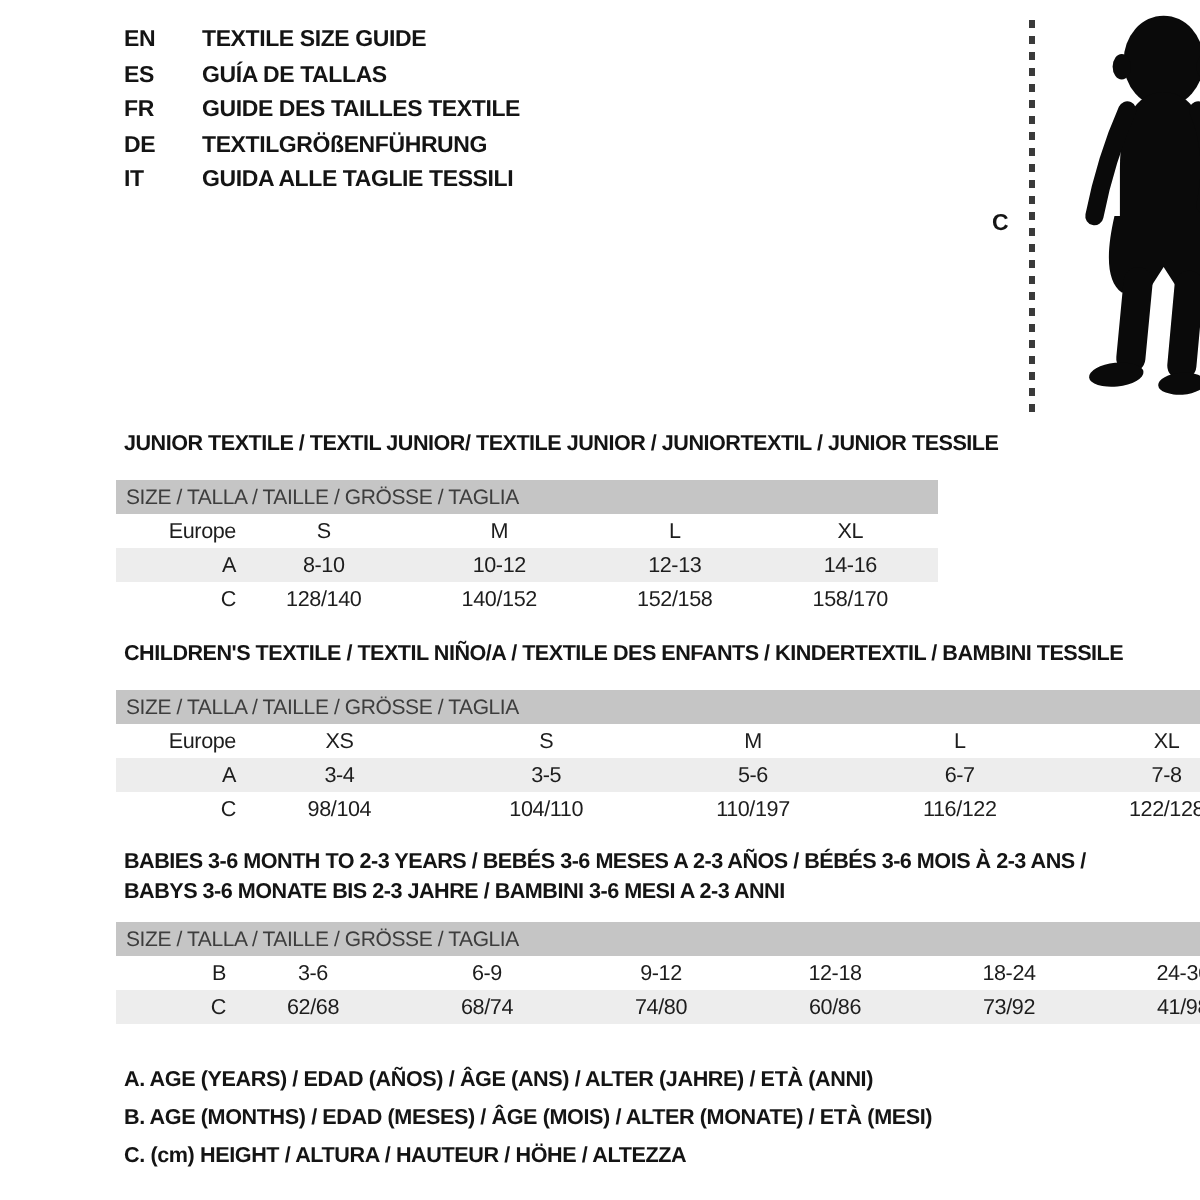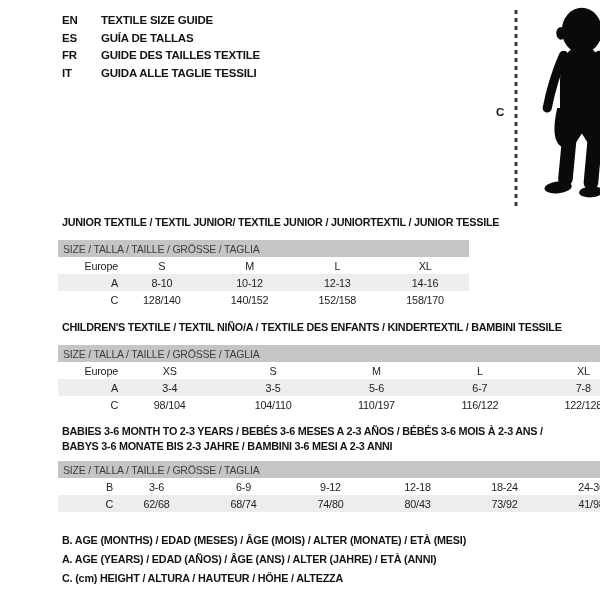--- a/index.html
+++ b/index.html
@@ -46,20 +46,24 @@
       <span class="lang-code">EN</span>
       <span>TEXTILE SIZE GUIDE</span>
     </div>
     <div class="lang-row">
       <span class="lang-code">ES</span>
       <span>GUÍA DE TALLAS</span>
     </div>
     <div class="lang-row">
       <span class="lang-code">FR</span>
       <span>GUIDE DES TAILLES TEXTILE</span>
+    </div>
+    <div class="lang-row">
+      <span class="lang-code">DE</span>
+      <span>TEXTILGRÖßENFÜHRUNG</span>
     </div>
     <div class="lang-row">
       <span class="lang-code">IT</span>
       <span>GUIDA ALLE TAGLIE TESSILI</span>
     </div>
   </div>
 
   <svg class="dash-line" width="6" height="198">
     <line x1="3" y1="0" x2="3" y2="198" stroke="#3a3a3a" stroke-width="3" stroke-dasharray="4,4"></line>
   </svg>
@@ -190,26 +194,26 @@
         <td>9-12</td>
         <td>12-18</td>
         <td>18-24</td>
         <td>24-36</td>
       </tr>
       <tr>
         <td class="lbl">C</td>
         <td>62/68</td>
         <td>68/74</td>
         <td>74/80</td>
-        <td>80/43</td>
+        <td>60/86</td>
         <td>73/92</td>
         <td>41/98</td>
       </tr>
     </tbody>
   </table>
 
   <div class="footnotes">
+    <div class="fn">A. AGE (YEARS) / EDAD (AÑOS) / ÂGE (ANS) / ALTER (JAHRE) / ETÀ (ANNI)</div>
     <div class="fn">B. AGE (MONTHS) / EDAD (MESES) / ÂGE (MOIS) / ALTER (MONATE) / ETÀ (MESI)</div>
-    <div class="fn">A. AGE (YEARS) / EDAD (AÑOS) / ÂGE (ANS) / ALTER (JAHRE) / ETÀ (ANNI)</div>
     <div class="fn">C. (cm) HEIGHT / ALTURA / HAUTEUR / HÖHE / ALTEZZA</div>
   </div>
 
 </div>
 
 </body></html>

